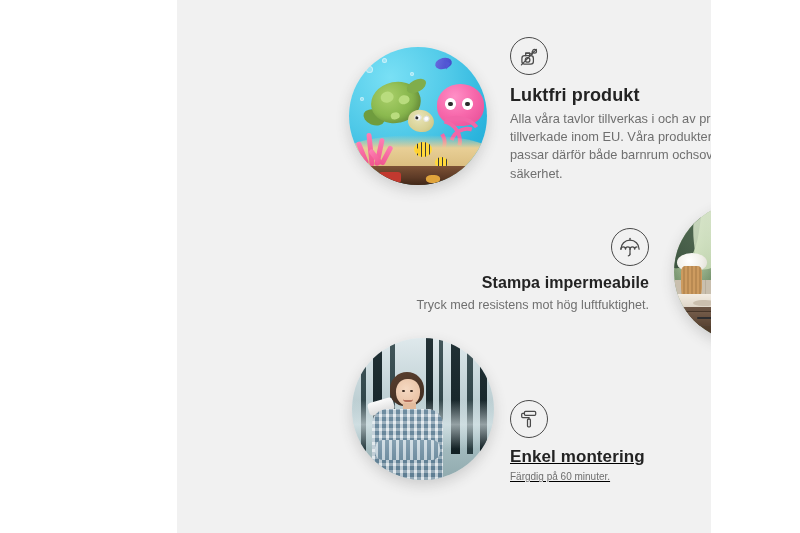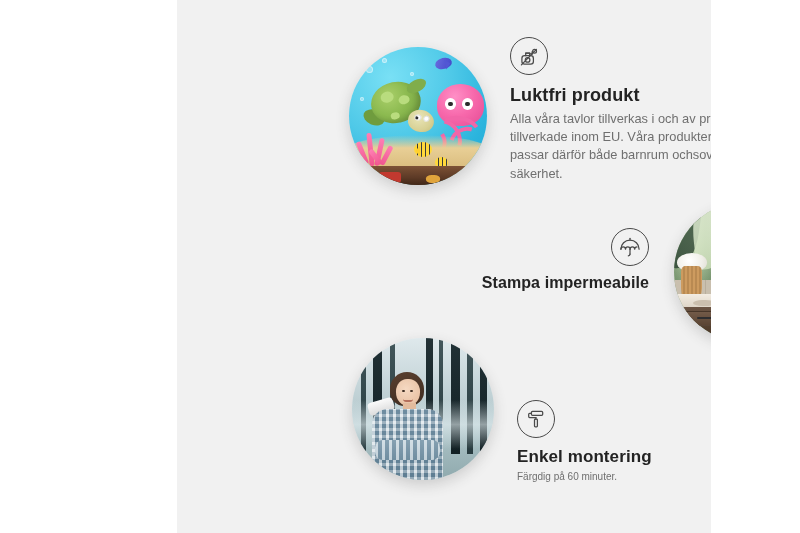--- a/index.html
+++ b/index.html
@@ -351,24 +351,25 @@
     top: 228px;
     width: 272px;
     text-align: right;
   }
   #feat-water .icon-circle { margin: 0 0 7px auto; }
   #feat-water h3 { font-size: 16px; }
   #feat-water p { font-size: 12.6px; }
 
   
   #feat-mount {
-    left: 340px;
+    left: 333px;
     top: 400px;
     width: 260px;
     text-align: left;
+    text-decoration: underline;
   }
   #feat-mount .icon-circle { margin-bottom: 8px; }
   #feat-mount h3 { font-size: 17px; }
   #feat-mount p { font-size: 10px; }
 </style>
 </head>
 <body>
 
 <div id="stage">
   <div id="panel">
@@ -445,20 +446,21 @@
       <div class="icon-circle">
         <svg width="24" height="24" viewBox="0 0 24 24" fill="none" stroke="#4a4a4a" stroke-width="1.25" stroke-linecap="round" stroke-linejoin="round">
           <path d="M2.9 14.2c0-5 4.1-9.1 9.1-9.1s9.1 4.1 9.1 9.1"></path>
           <path d="M2.9 14.2c0-1.3 1-2.3 2.3-2.3s2.3 1 2.3 2.3c0-1.3 1-2.3 2.3-2.3s2.3 1 2.3 2.3c0-1.3 1-2.3 2.3-2.3s2.3 1 2.3 2.3c0-1.3 1-2.3 2.3-2.3"></path>
           <line x1="12" y1="14.2" x2="12" y2="19.1"></line>
           <path d="M12 19.1c0 .9-.8 1.7-1.7 1.7"></path>
           <line x1="12" y1="5.1" x2="12" y2="3.3"></line>
         </svg>
       </div>
       <h3>Stampa impermeabile</h3>
+      <p>Tryck med resistens mot hög luftfuktighet.</p>
     </div>
 
     <div class="circle-img" id="img-bath">
       <div class="scene">
         <div class="bath-wall"></div>
 
         <div class="leaf d" style="left:-4%;top:2%;width:22%;height:46%;transform:rotate(8deg);"></div>
         <div class="leaf l" style="left:14%;top:-4%;width:20%;height:52%;transform:rotate(-6deg);"></div>
 
         <div class="bath-backsplash"></div>

